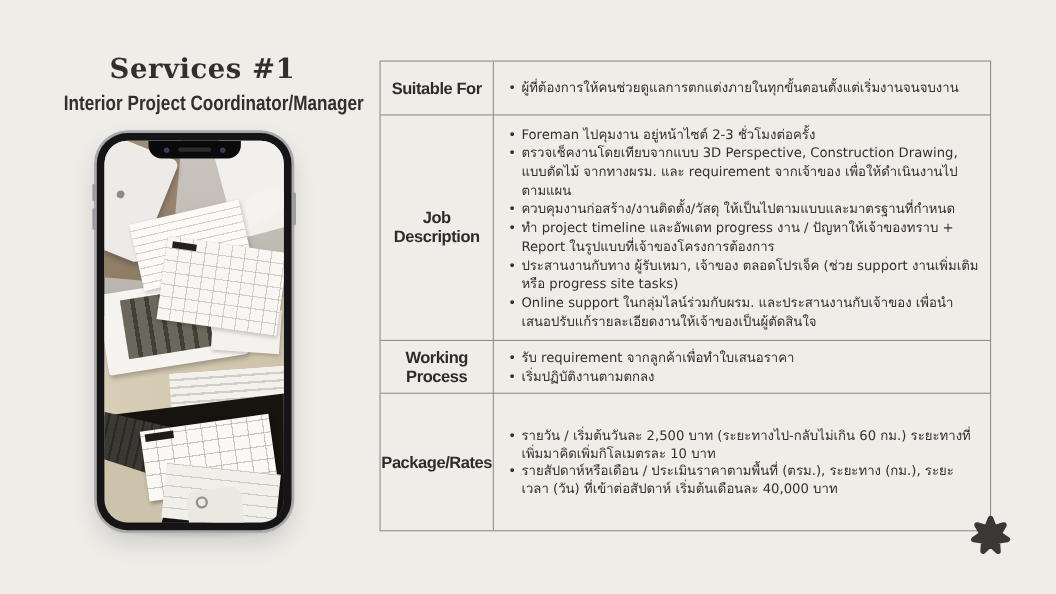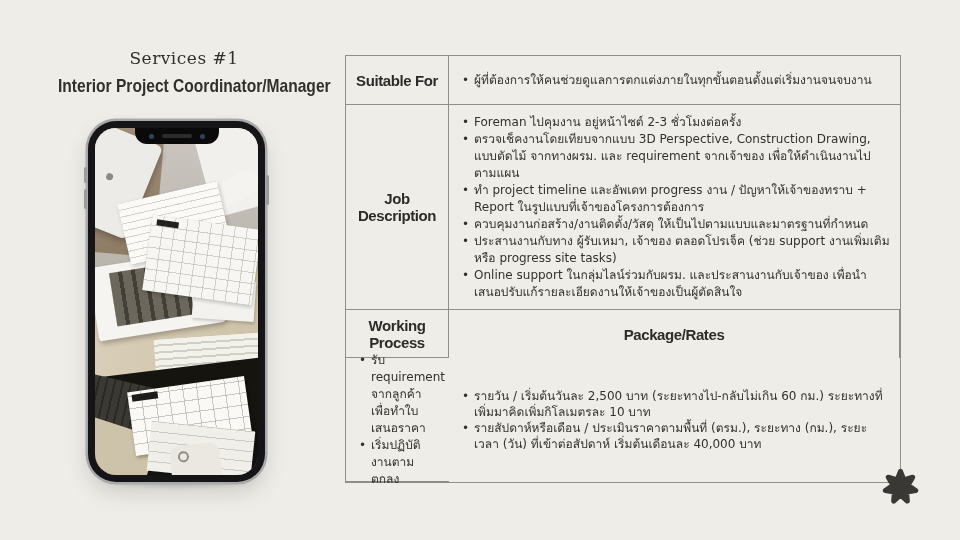--- a/index.html
+++ b/index.html
@@ -8,21 +8,21 @@
     position:relative;
     background:#efede8;
     font-family:"DejaVu Sans", sans-serif;
     color:#32302c;
   }
 
   
   .title-block { position:absolute; left:28px; top:48px; width:312px; text-align:center; }
   .title {
     font-family:"DejaVu Serif", serif;
-    font-size:17px; font-weight:400; letter-spacing:.5px; color:#32302c;
+    font-size:25px; font-weight:700; letter-spacing:.5px; color:#32302c;
   }
   .subtitle {
     margin-top:7px;
     font-family:"Liberation Sans", sans-serif;
     font-size:19px; font-weight:700; color:#32302c; white-space:nowrap;
   }
   .subtitle > span { display:inline-block; transform:scaleX(.82); transform-origin:center; }
 
   
   .phone-shadow {
@@ -173,36 +173,36 @@
     <ul class="bullets">
       <li>ผู้ที่ต้องการให้คนช่วยดูแลการตกแต่งภายในทุกขั้นตอนตั้งแต่เริ่มงานจนจบงาน</li>
     </ul>
   </div>
 
   <div class="cell label-cell row-sep">Job Description</div>
   <div class="cell content-cell row-sep">
     <ul class="bullets">
       <li>Foreman ไปคุมงาน อยู่หน้าไซต์ 2-3 ชั่วโมงต่อครั้ง</li>
       <li>ตรวจเช็คงานโดยเทียบจากแบบ 3D Perspective, Construction Drawing, แบบตัดไม้ จากทางผรม. และ requirement จากเจ้าของ เพื่อให้ดำเนินงานไปตามแผน</li>
+      <li>ควบคุมงานก่อสร้าง/งานติดตั้ง/วัสดุ ให้เป็นไปตามแบบและมาตรฐานที่กำหนด</li>
       <li>ทำ project timeline และอัพเดท progress งาน / ปัญหาให้เจ้าของทราบ + Report ในรูปแบบที่เจ้าของโครงการต้องการ</li>
-      <li>ควบคุมงานก่อสร้าง/งานติดตั้ง/วัสดุ ให้เป็นไปตามแบบและมาตรฐานที่กำหนด</li>
       <li>ประสานงานกับทาง ผู้รับเหมา, เจ้าของ ตลอดโปรเจ็ค (ช่วย support งานเพิ่มเติม หรือ progress site tasks)</li>
       <li>Online support ในกลุ่มไลน์ร่วมกับผรม. และประสานงานกับเจ้าของ เพื่อนำเสนอปรับแก้รายละเอียดงานให้เจ้าของเป็นผู้ตัดสินใจ</li>
     </ul>
   </div>
 
   <div class="cell label-cell row-sep">Working Process</div>
-  <div class="cell label-cell">Package/Rates</div>
-
   <div class="cell content-cell row-sep">
     <ul class="bullets">
       <li>รับ requirement จากลูกค้าเพื่อทำใบเสนอราคา</li>
       <li>เริ่มปฏิบัติงานตามตกลง</li>
     </ul>
   </div>
+
+  <div class="cell label-cell">Package/Rates</div>
   <div class="cell content-cell">
     <ul class="bullets tight">
       <li>รายวัน / เริ่มต้นวันละ 2,500 บาท (ระยะทางไป-กลับไม่เกิน 60 กม.) ระยะทางที่เพิ่มมาคิดเพิ่มกิโลเมตรละ 10 บาท</li>
       <li>รายสัปดาห์หรือเดือน /  ประเมินราคาตามพื้นที่ (ตรม.), ระยะทาง (กม.), ระยะเวลา (วัน) ที่เข้าต่อสัปดาห์ เริ่มต้นเดือนละ 40,000 บาท</li>
     </ul>
   </div>
 
 </div>
 
 <svg class="starburst" viewBox="0 0 100 100" aria-hidden="true">

